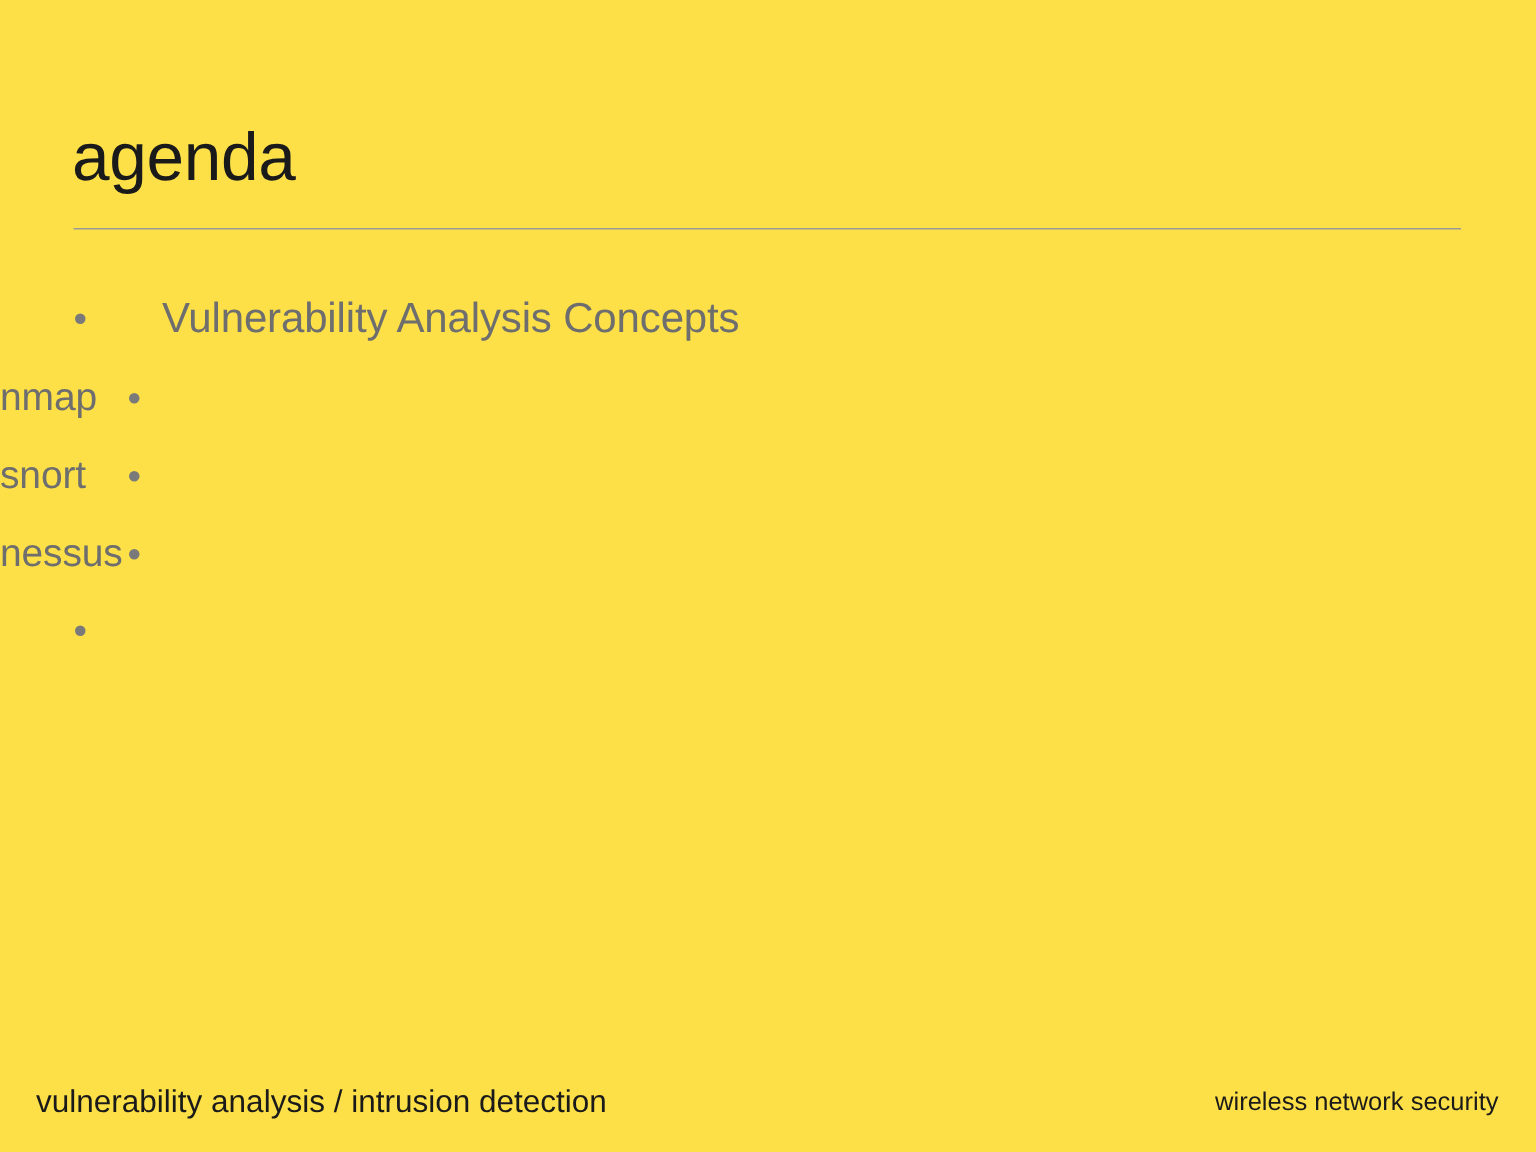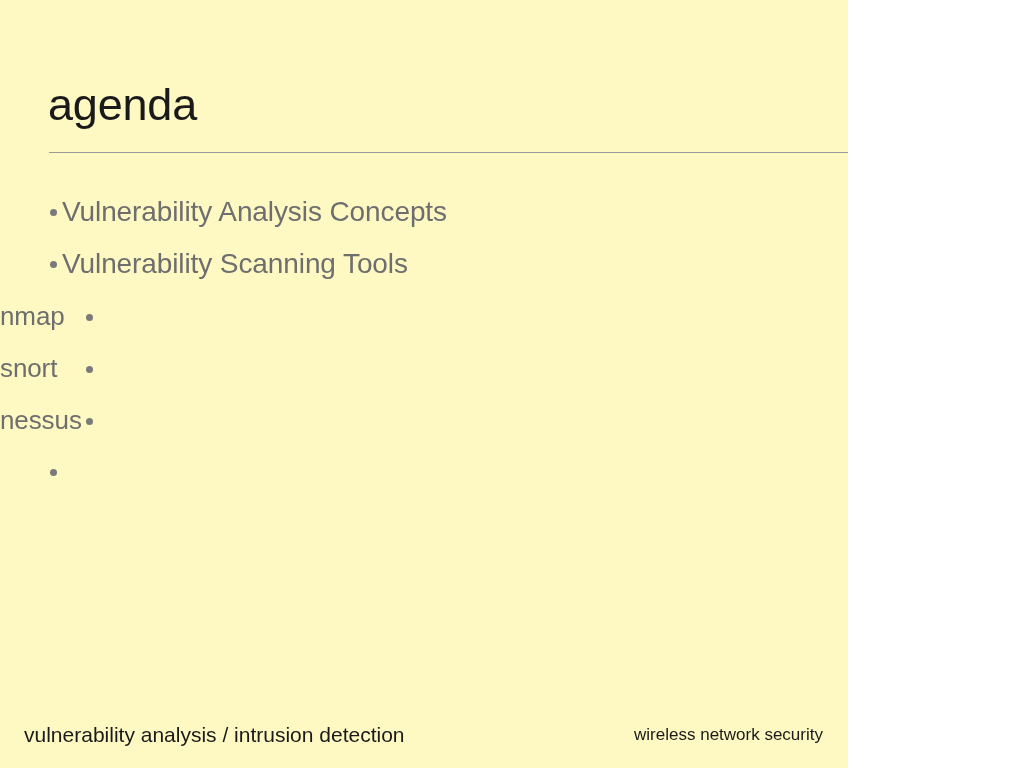--- a/index.html
+++ b/index.html
@@ -6,23 +6,23 @@
     margin: 0;
     padding: 0;
     background: #ffffff;
   }
   body {
     font-family: "Liberation Sans", sans-serif;
     -webkit-font-smoothing: antialiased;
   }
   .slide {
     position: relative;
-    width: 848px;
+    width: 1024px;
     height: 768px;
-    background: #fef9c3;
+    background: #fde047;
     overflow: hidden;
   }
 
   
   .slide-title {
     position: absolute;
     left: 48px;
     top: 79px;
     font-size: 45px;
     font-weight: 400;
@@ -64,21 +64,21 @@
   }
 
   
   .level-1 .bullet {
     left: 50px;
     top: 23px;
     width: 7px;
     height: 7px;
   }
   .level-1 .item-label {
-    margin-left: 62px;
+    margin-left: 108px;
     font-size: 28px;
     line-height: 34px;
     letter-spacing: -0.1px;
   }
 
   
   .level-2 .bullet {
     left: 86px;
     top: 24px;
     width: 7px;
@@ -119,24 +119,20 @@
 
   <div class="title-rule"></div>
 
   <div class="agenda-list">
 
     <div class="agenda-item level-1">
       <span class="bullet"></span>
       <span class="item-label">Vulnerability Analysis Concepts</span>
     </div>
 
-    <div class="agenda-item level-1">
-      <span class="bullet"></span>
-      <span class="item-label">Vulnerability Scanning Tools</span>
-    </div>
 
     <div class="agenda-item level-2">
       <span class="bullet"></span>
       <span class="item-label">nmap</span>
     </div>
 
     <div class="agenda-item level-2">
       <span class="bullet"></span>
       <span class="item-label">snort</span>
     </div>

